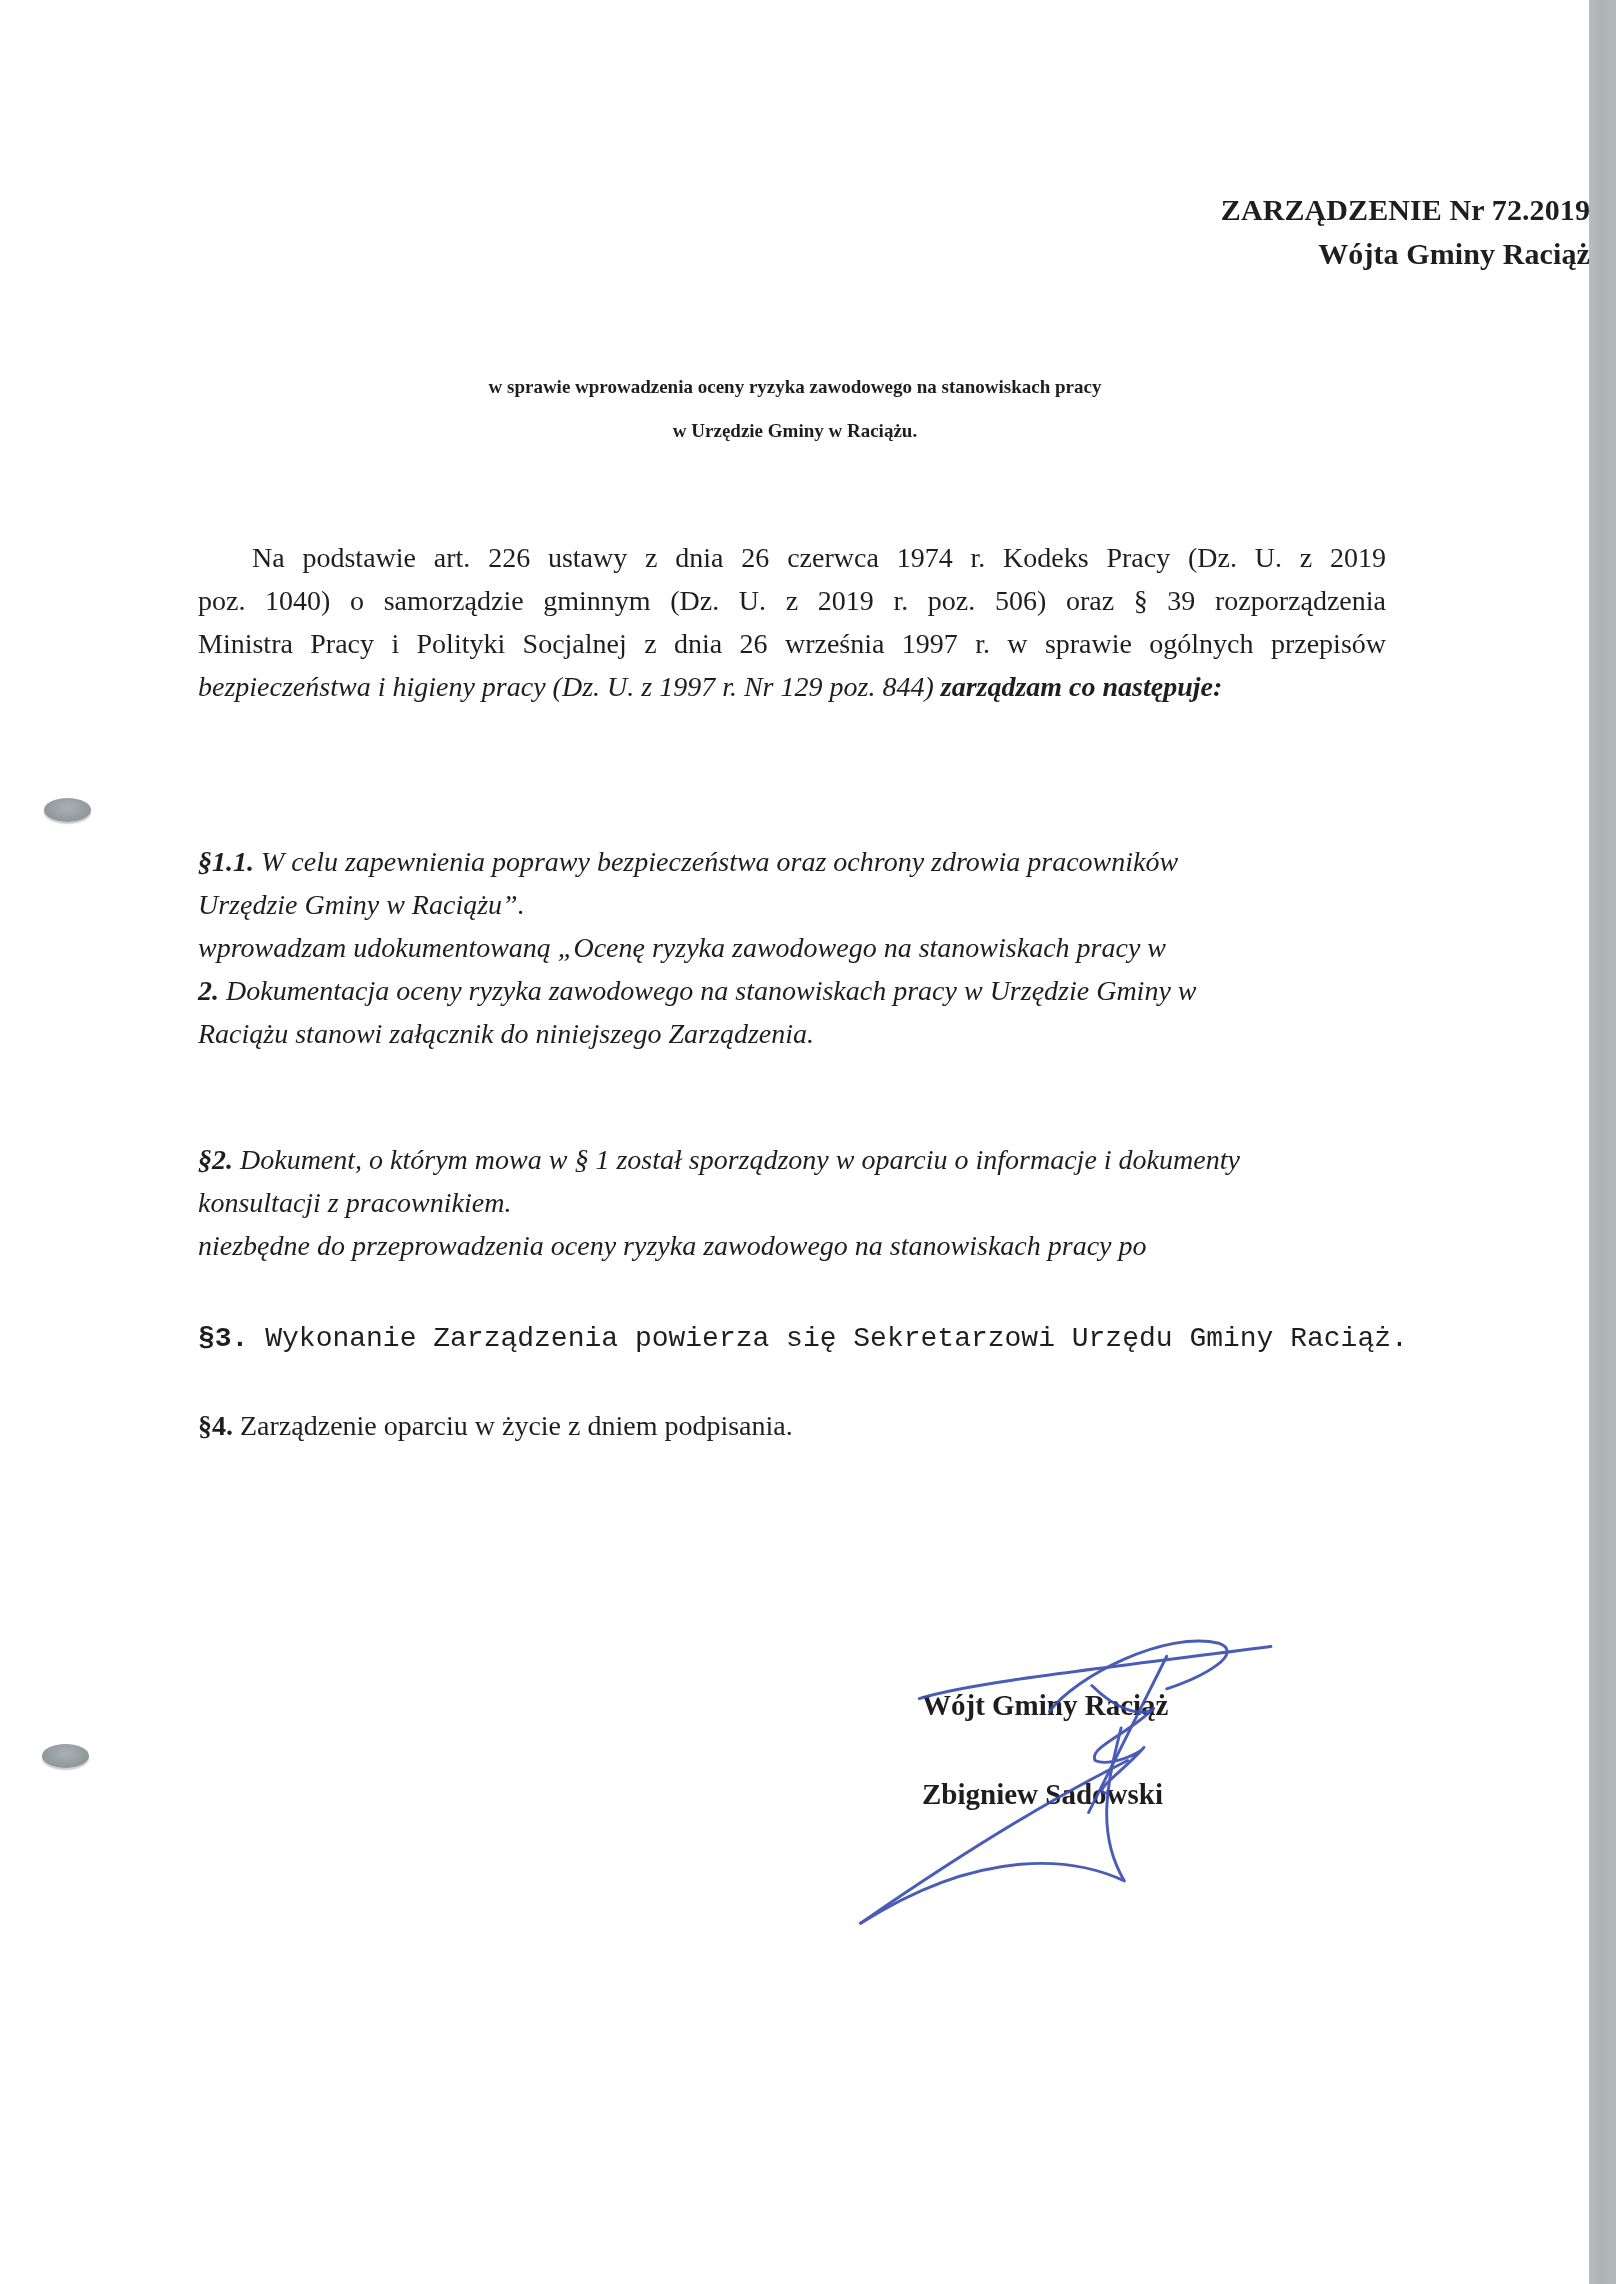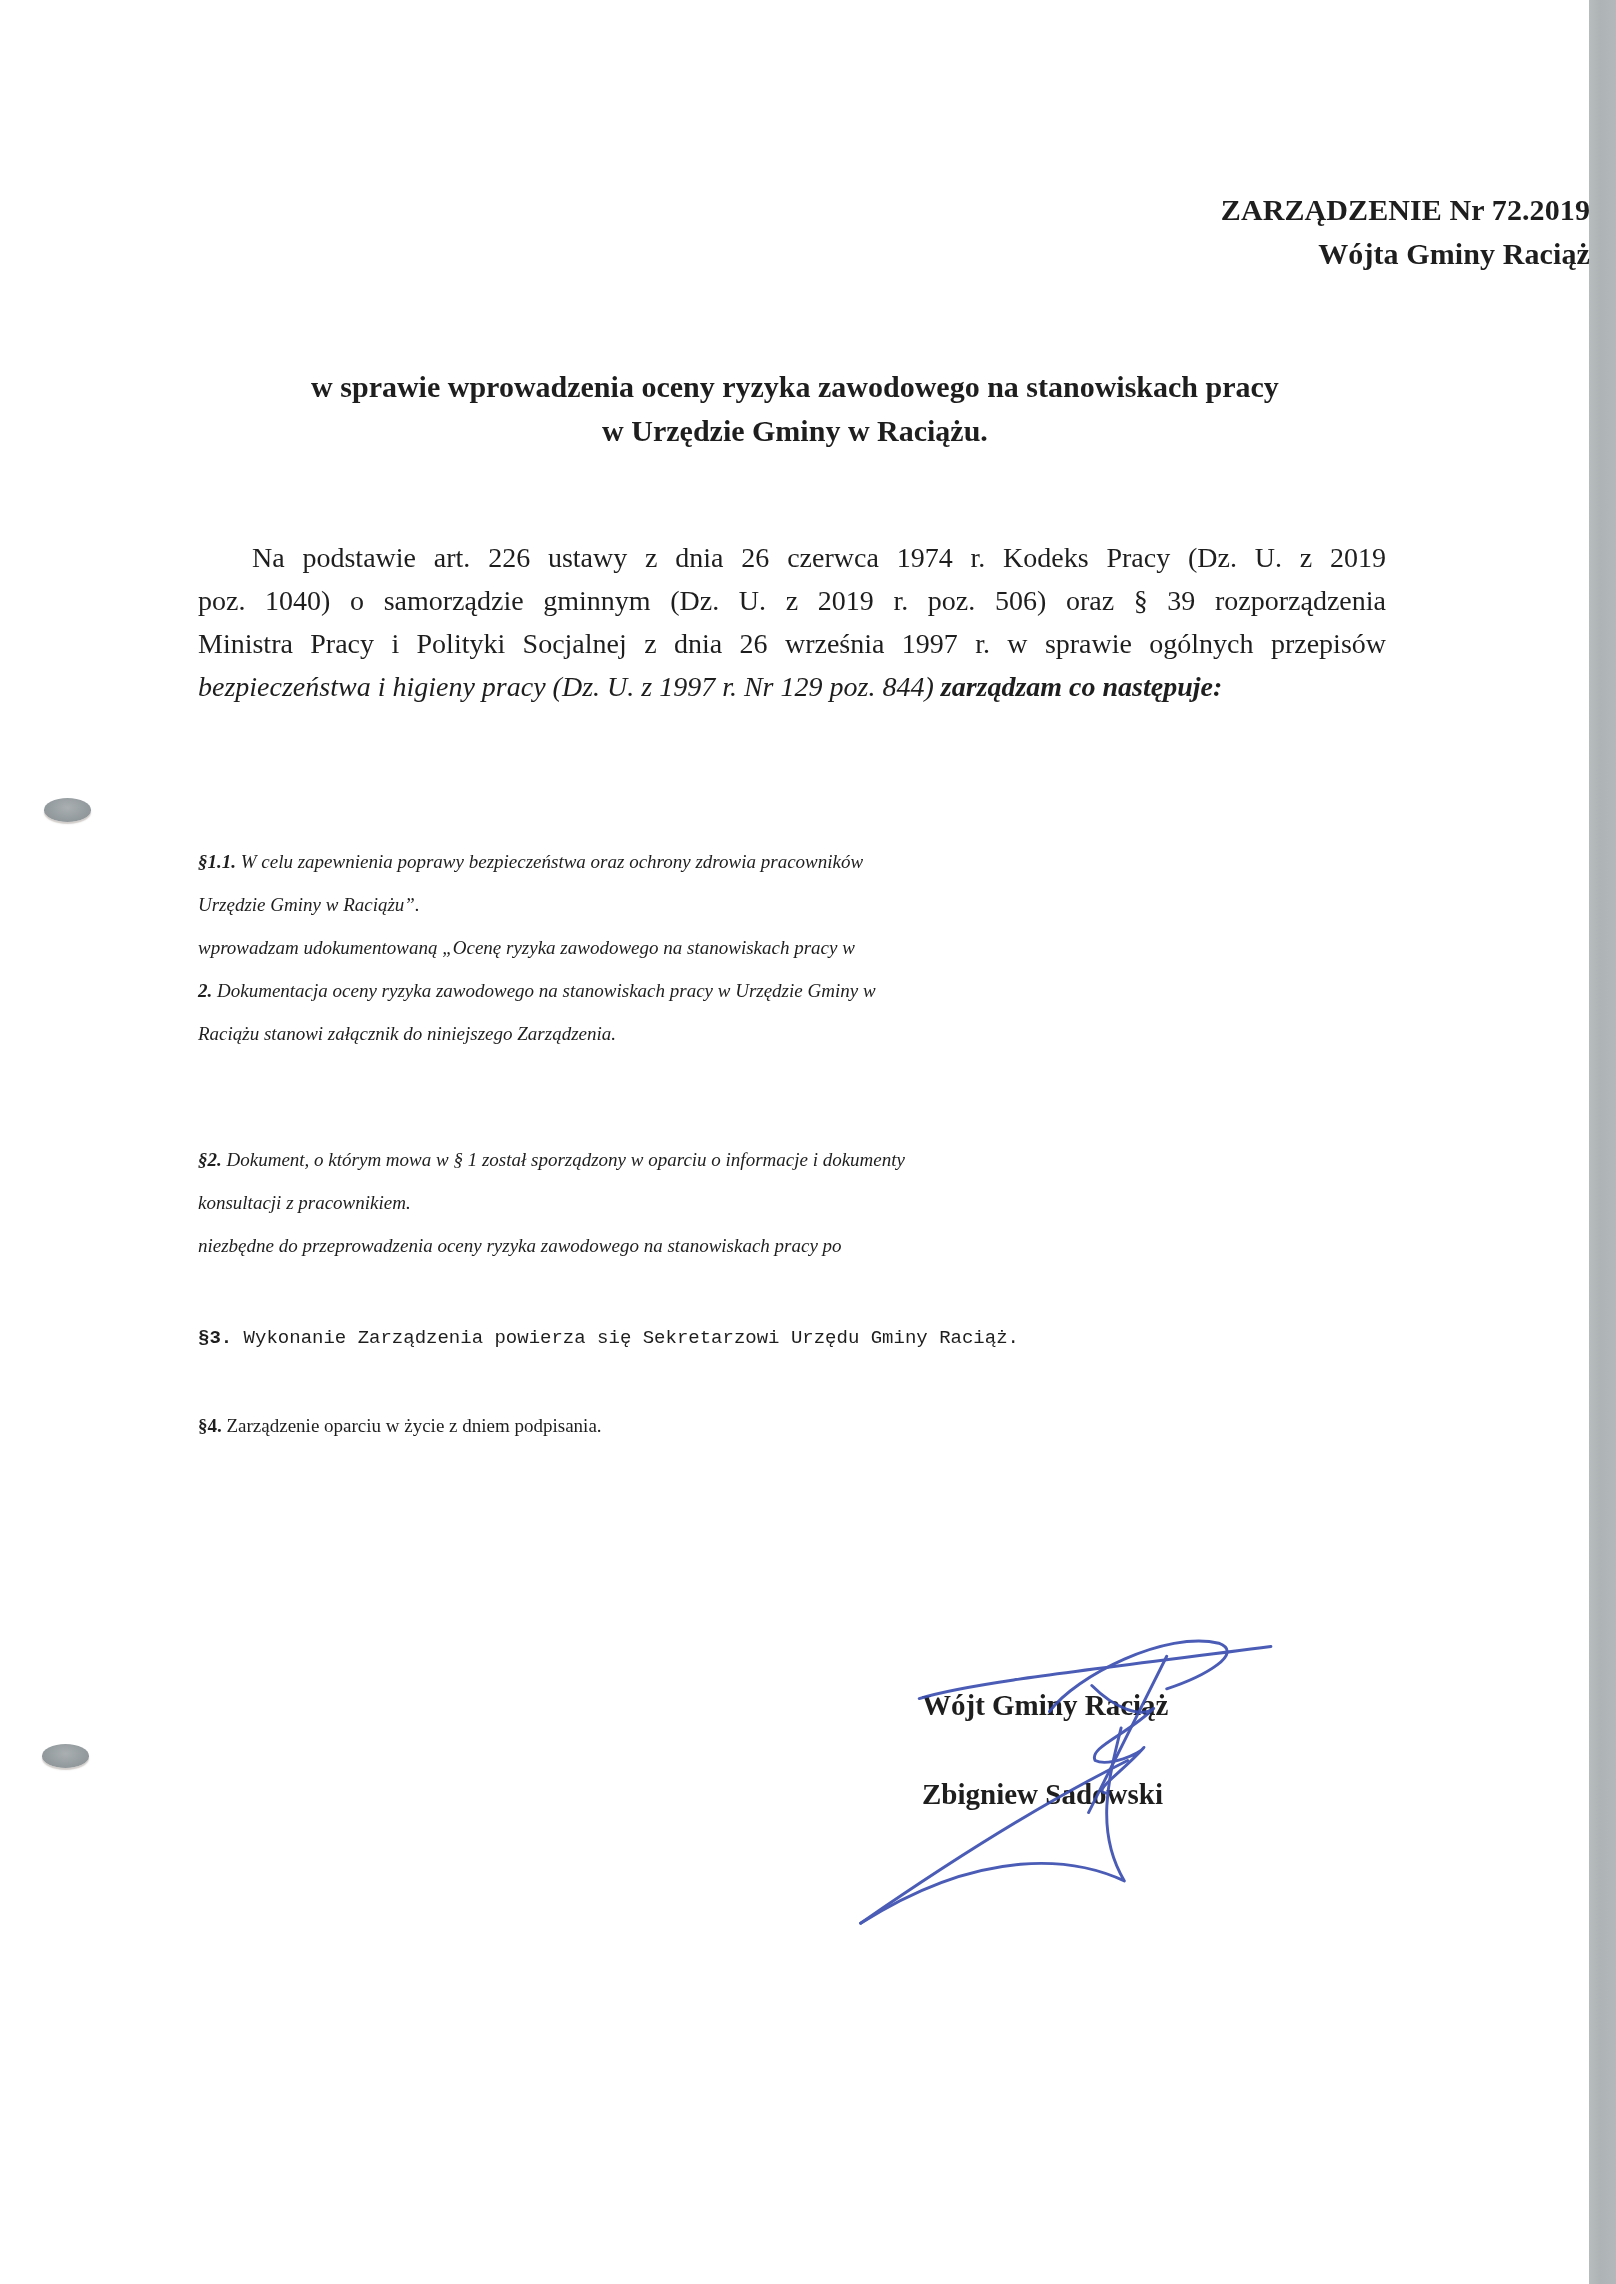--- a/index.html
+++ b/index.html
@@ -21,30 +21,30 @@
     .hole-1 { left: 44px; top: 798px; }
     .hole-2 { left: 42px; top: 1744px; }
 
     .title-block {
       position: absolute; left: 0; width: 1590px; top: 188px;
       text-align: right; font-weight: bold; font-size: 30px; line-height: 44px;
       letter-spacing: 0.1px;
     }
     .subject-block {
       position: absolute; left: 0; width: 1590px; top: 365px;
-      text-align: center; font-weight: bold; font-size: 30px; line-height: 44px;
+      text-align: center; font-weight: bold; font-size: 19px; line-height: 44px;
     }
     .body-text {
       position: absolute; left: 198px; width: 1188px;
       font-size: 28px; line-height: 43px; text-align: justify;
     }
     .preamble { top: 536px; text-indent: 54px; }
     .line { display: block; font-style: italic; }
     .justify-line { display: block; text-align: justify; text-align-last: justify; }
-    .sec { position: absolute; left: 198px; font-size: 19px; line-height: 43px; width: 1238px; }
+    .sec { position: absolute; left: 198px; font-size: 28px; line-height: 43px; width: 1238px; }
     .sec1 { top: 840px; }
     .sec2 { top: 1138px; }
     .sec3 { top: 1317px; font-family: Liberation Mono, monospace; }
     .sec4 { top: 1404px; }
     b { font-weight: bold; }
 
     .signature-block {
       position: absolute; left: 922px; top: 1661px;
       font-weight: bold; font-size: 29px; line-height: 89px;
     }

